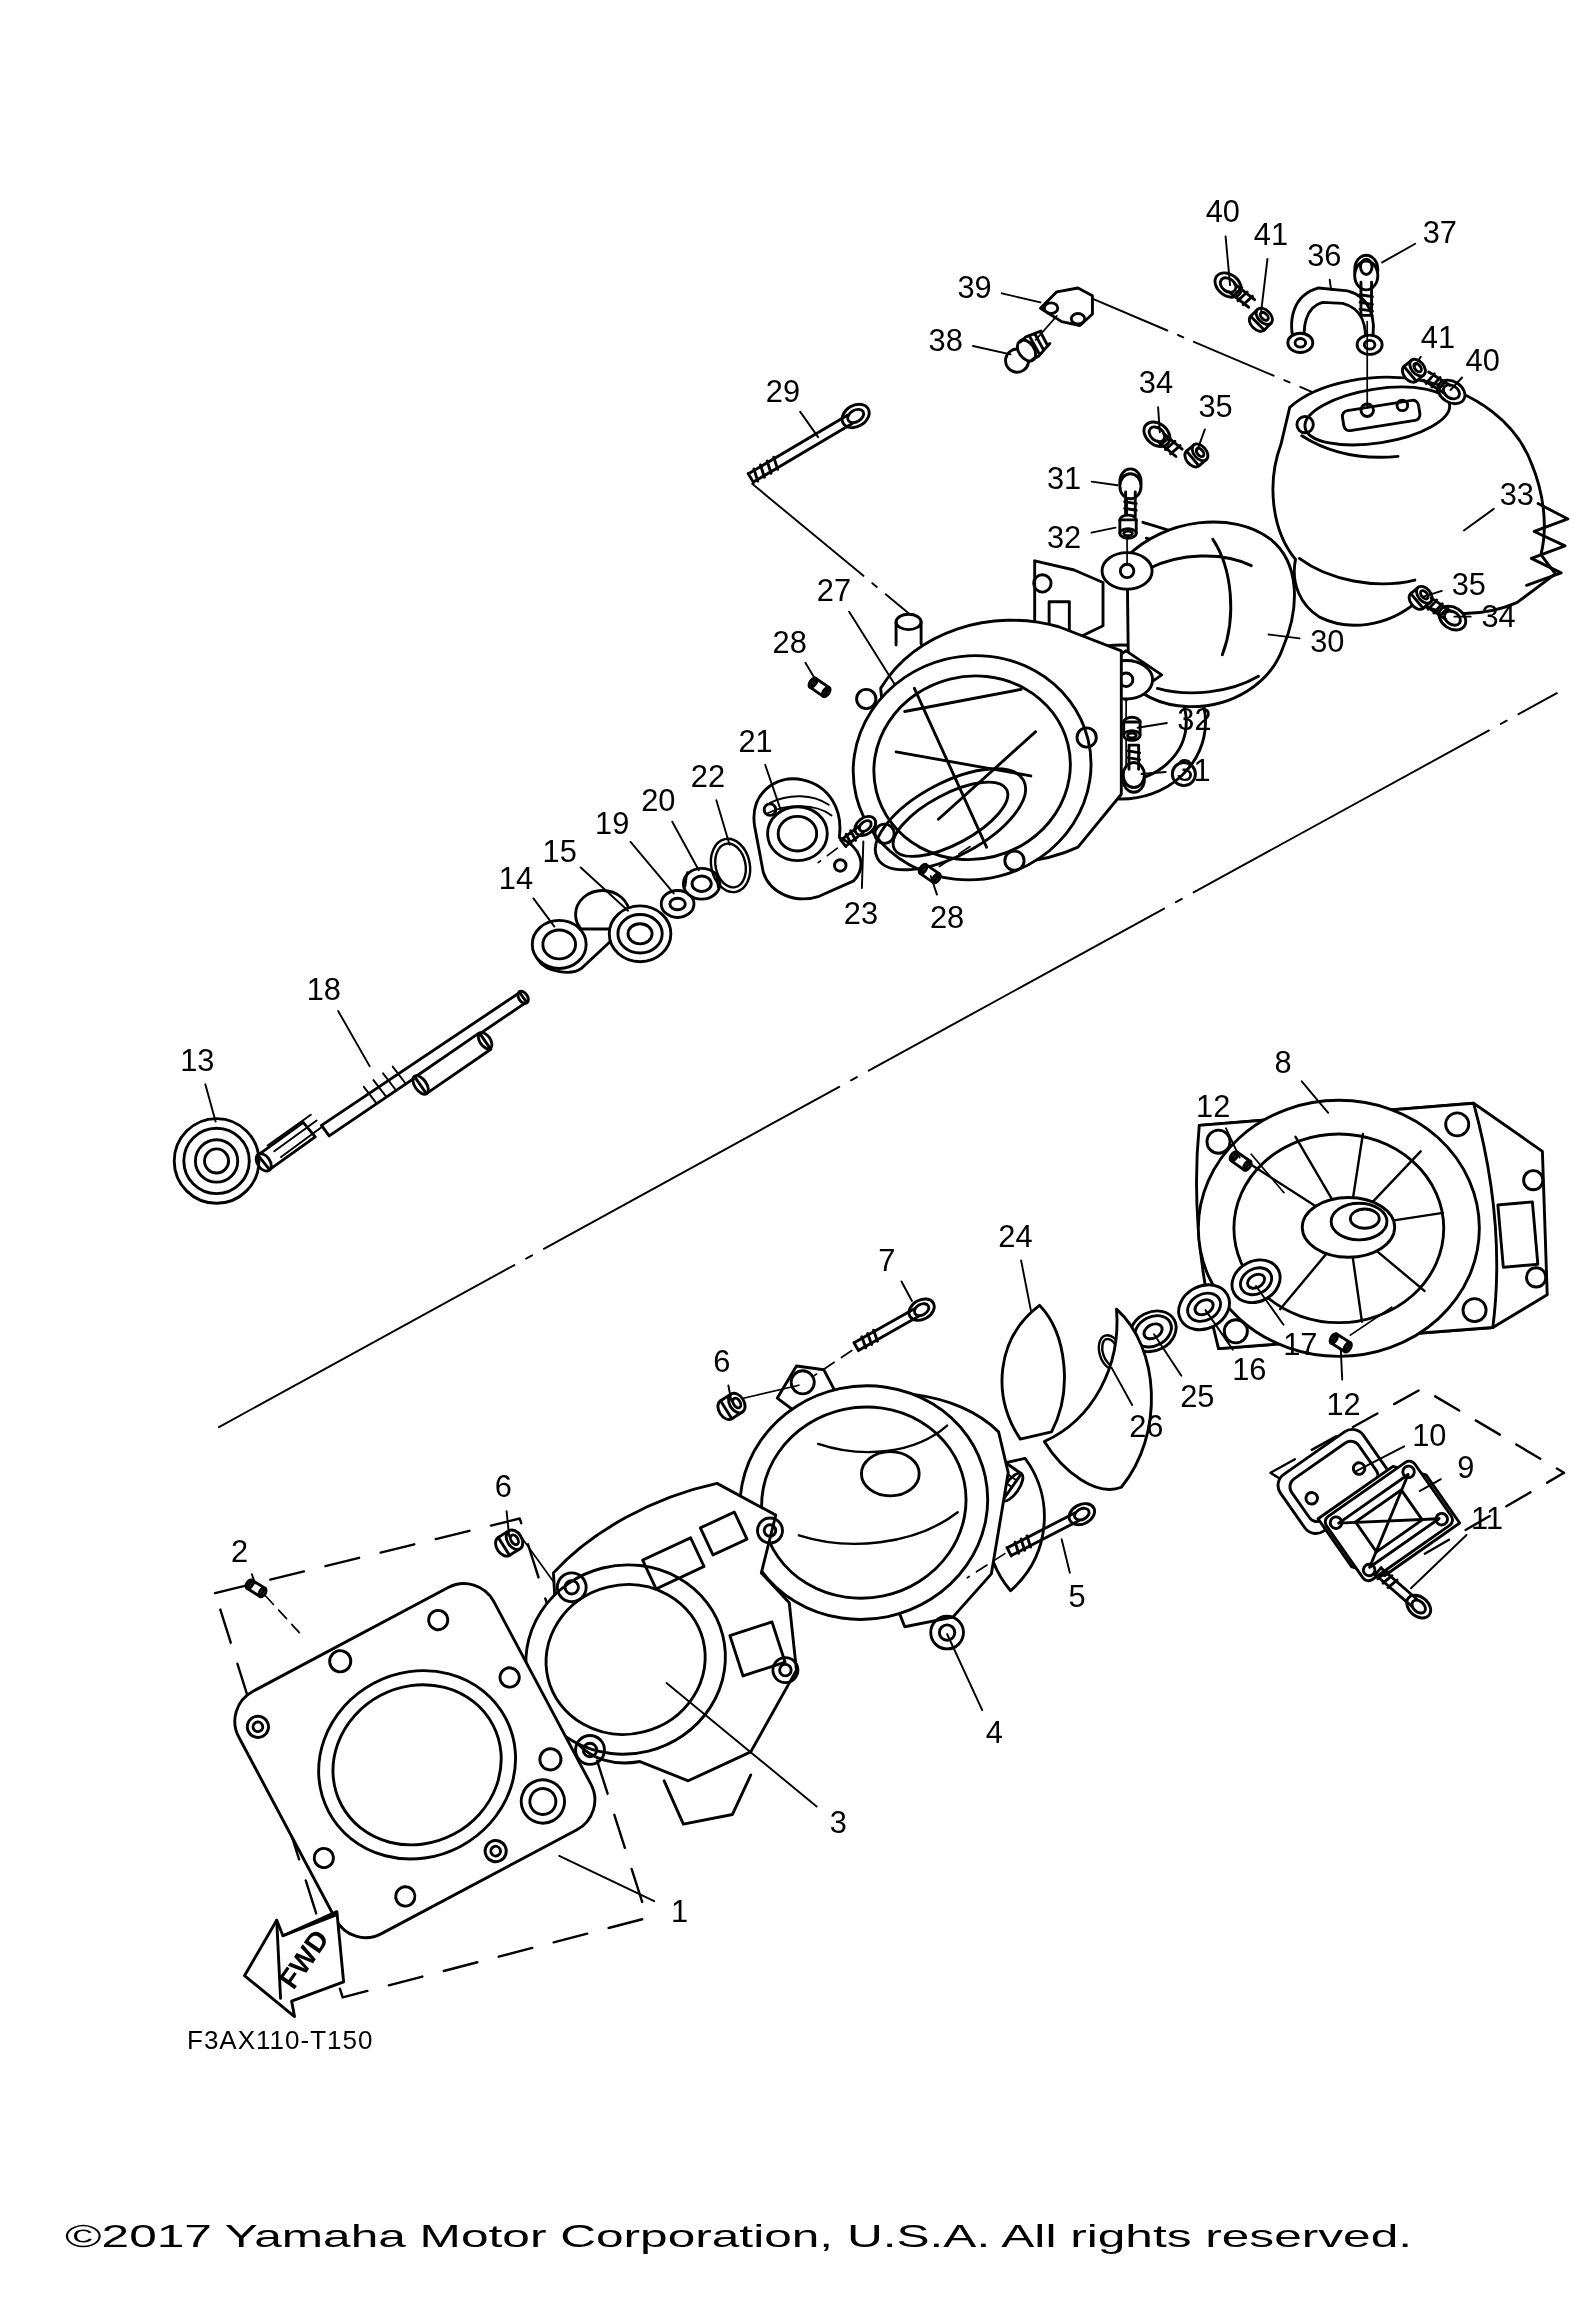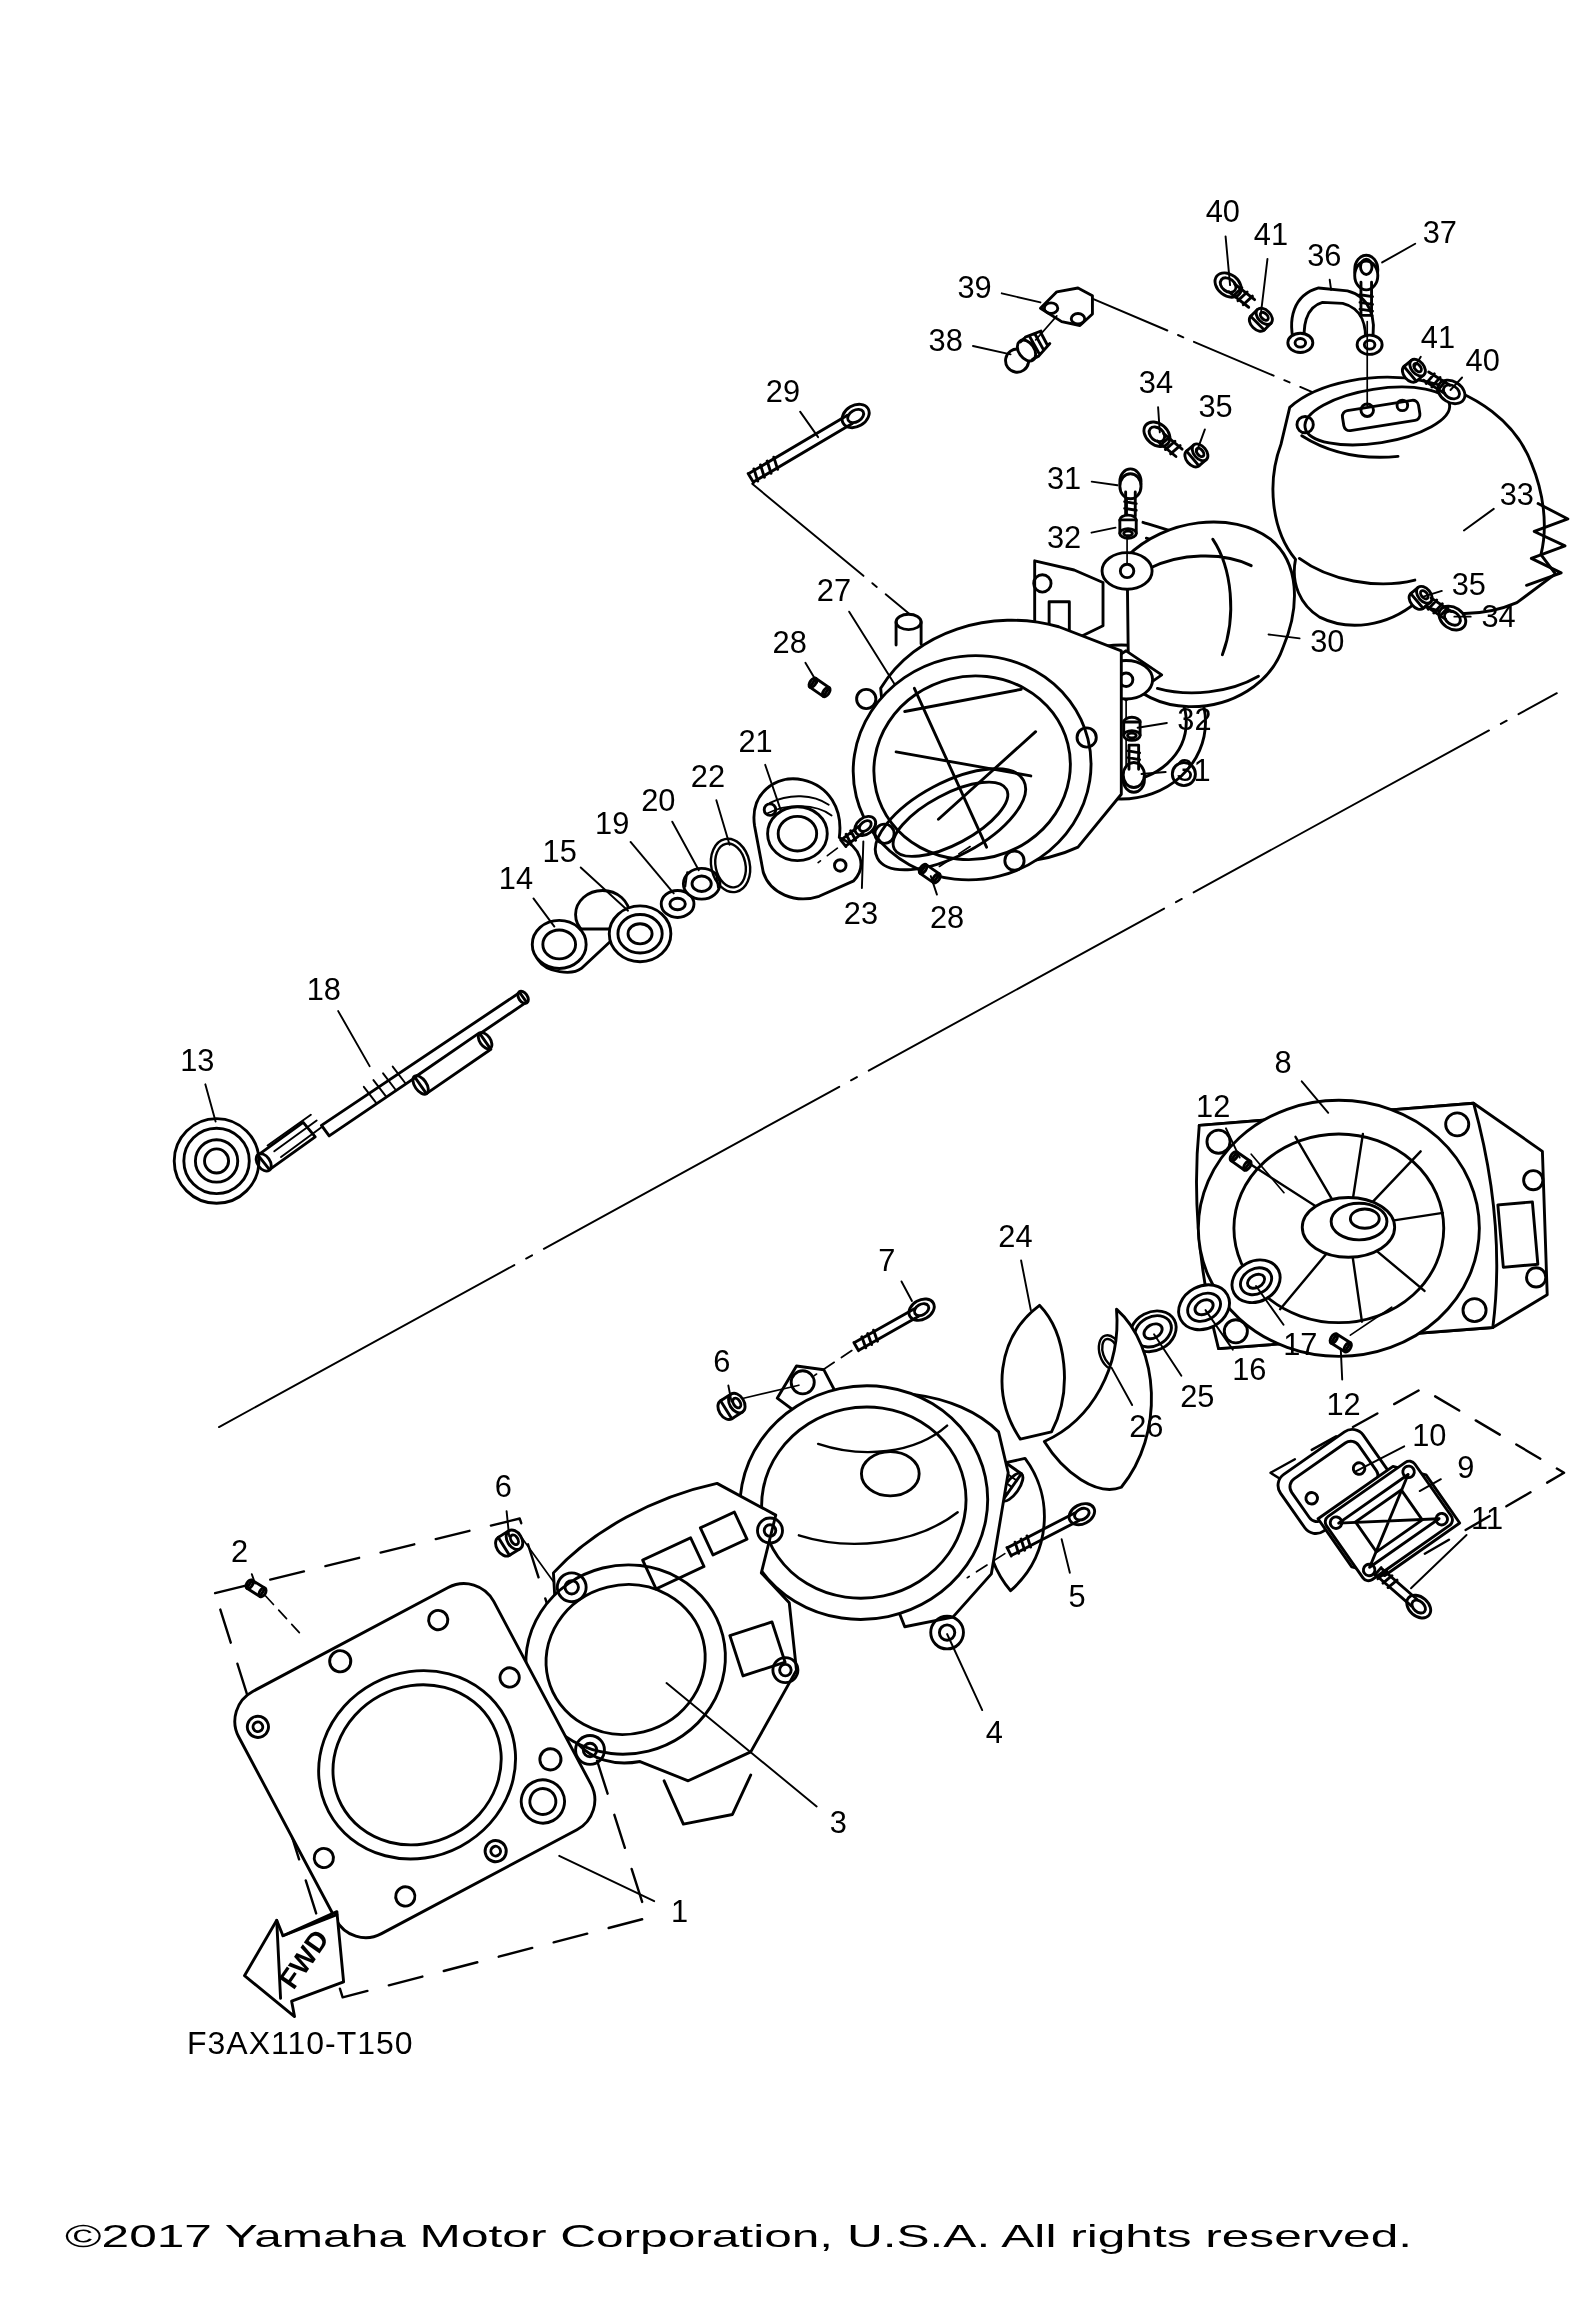--- a/index.html
+++ b/index.html
@@ -1,21 +1,21 @@
 <!DOCTYPE html>
 <html style="font-size:7.7px"><head>
 <meta charset="utf-8">
 <style>
   html,body{margin:0;padding:0;background:#ffffff;}
   #page{position:relative;width:1591px;height:2319px;background:#ffffff;overflow:hidden;
         font-family:"Liberation Sans",sans-serif;color:#000;}
   #art{position:absolute;left:0;top:0;}
   svg text{font-family:"Liberation Sans",sans-serif;}
   .callout-text{font-size:64px;fill:#000;}
-  #part-code{position:absolute;left:187px;top:2025px;font-size:32px;letter-spacing:1px;}
+  #part-code{position:absolute;left:187px;top:2025px;font-size:26px;letter-spacing:1px;}
   #copyright{position:absolute;left:65px;top:2218px;font-size:32px;white-space:nowrap;
              transform:scaleX(1.55);transform-origin:left center;}
 </style>
 </head>
 <body>
 
 <div id="page">
 
 <svg id="art" width="1591" height="2319" viewBox="0 0 3306 4818" fill="none" stroke="#000" stroke-width="6" stroke-linecap="round" stroke-linejoin="round">
 

